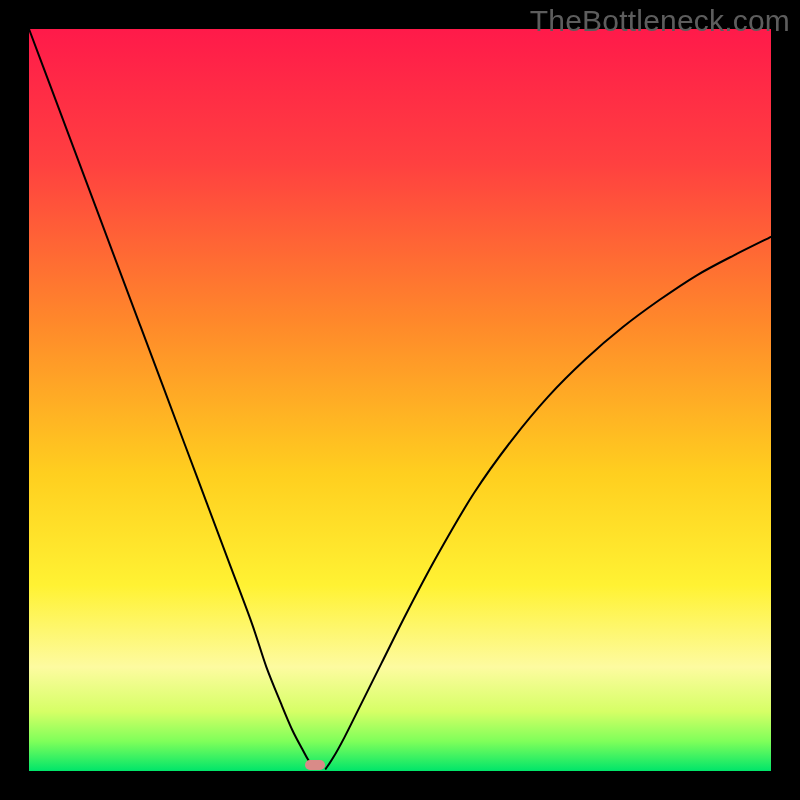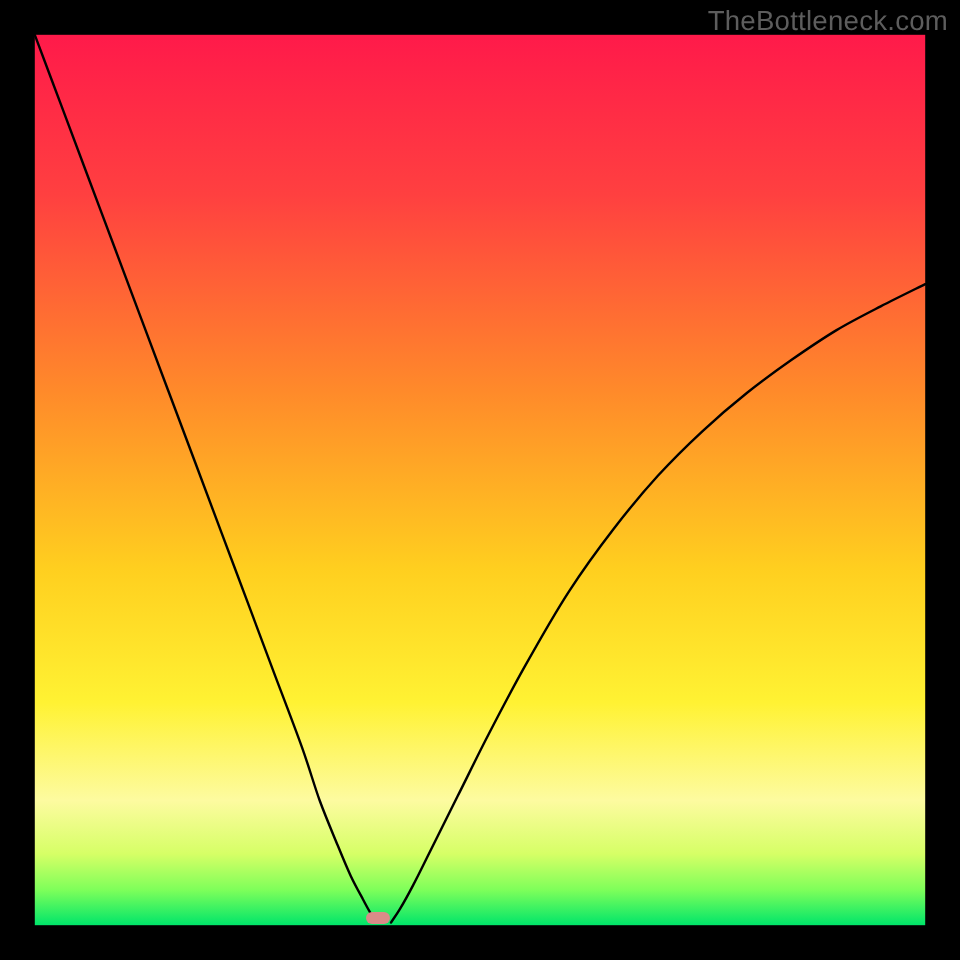--- a/index.html
+++ b/index.html
@@ -25,21 +25,21 @@
     top: 29px;
     width: 742px;
     height: 742px;
     
   }
   .watermark {
     position: absolute;
     top: 4px;
     right: 10px;
     color: #5d5d5d;
-    font-size: 23px;
+    font-size: 30px;
     font-weight: 400;
     letter-spacing: 0.2px;
   }
   svg.curve {
     position: absolute;
     left: 29px;
     top: 29px;
     width: 742px;
     height: 742px;
     overflow: visible;

